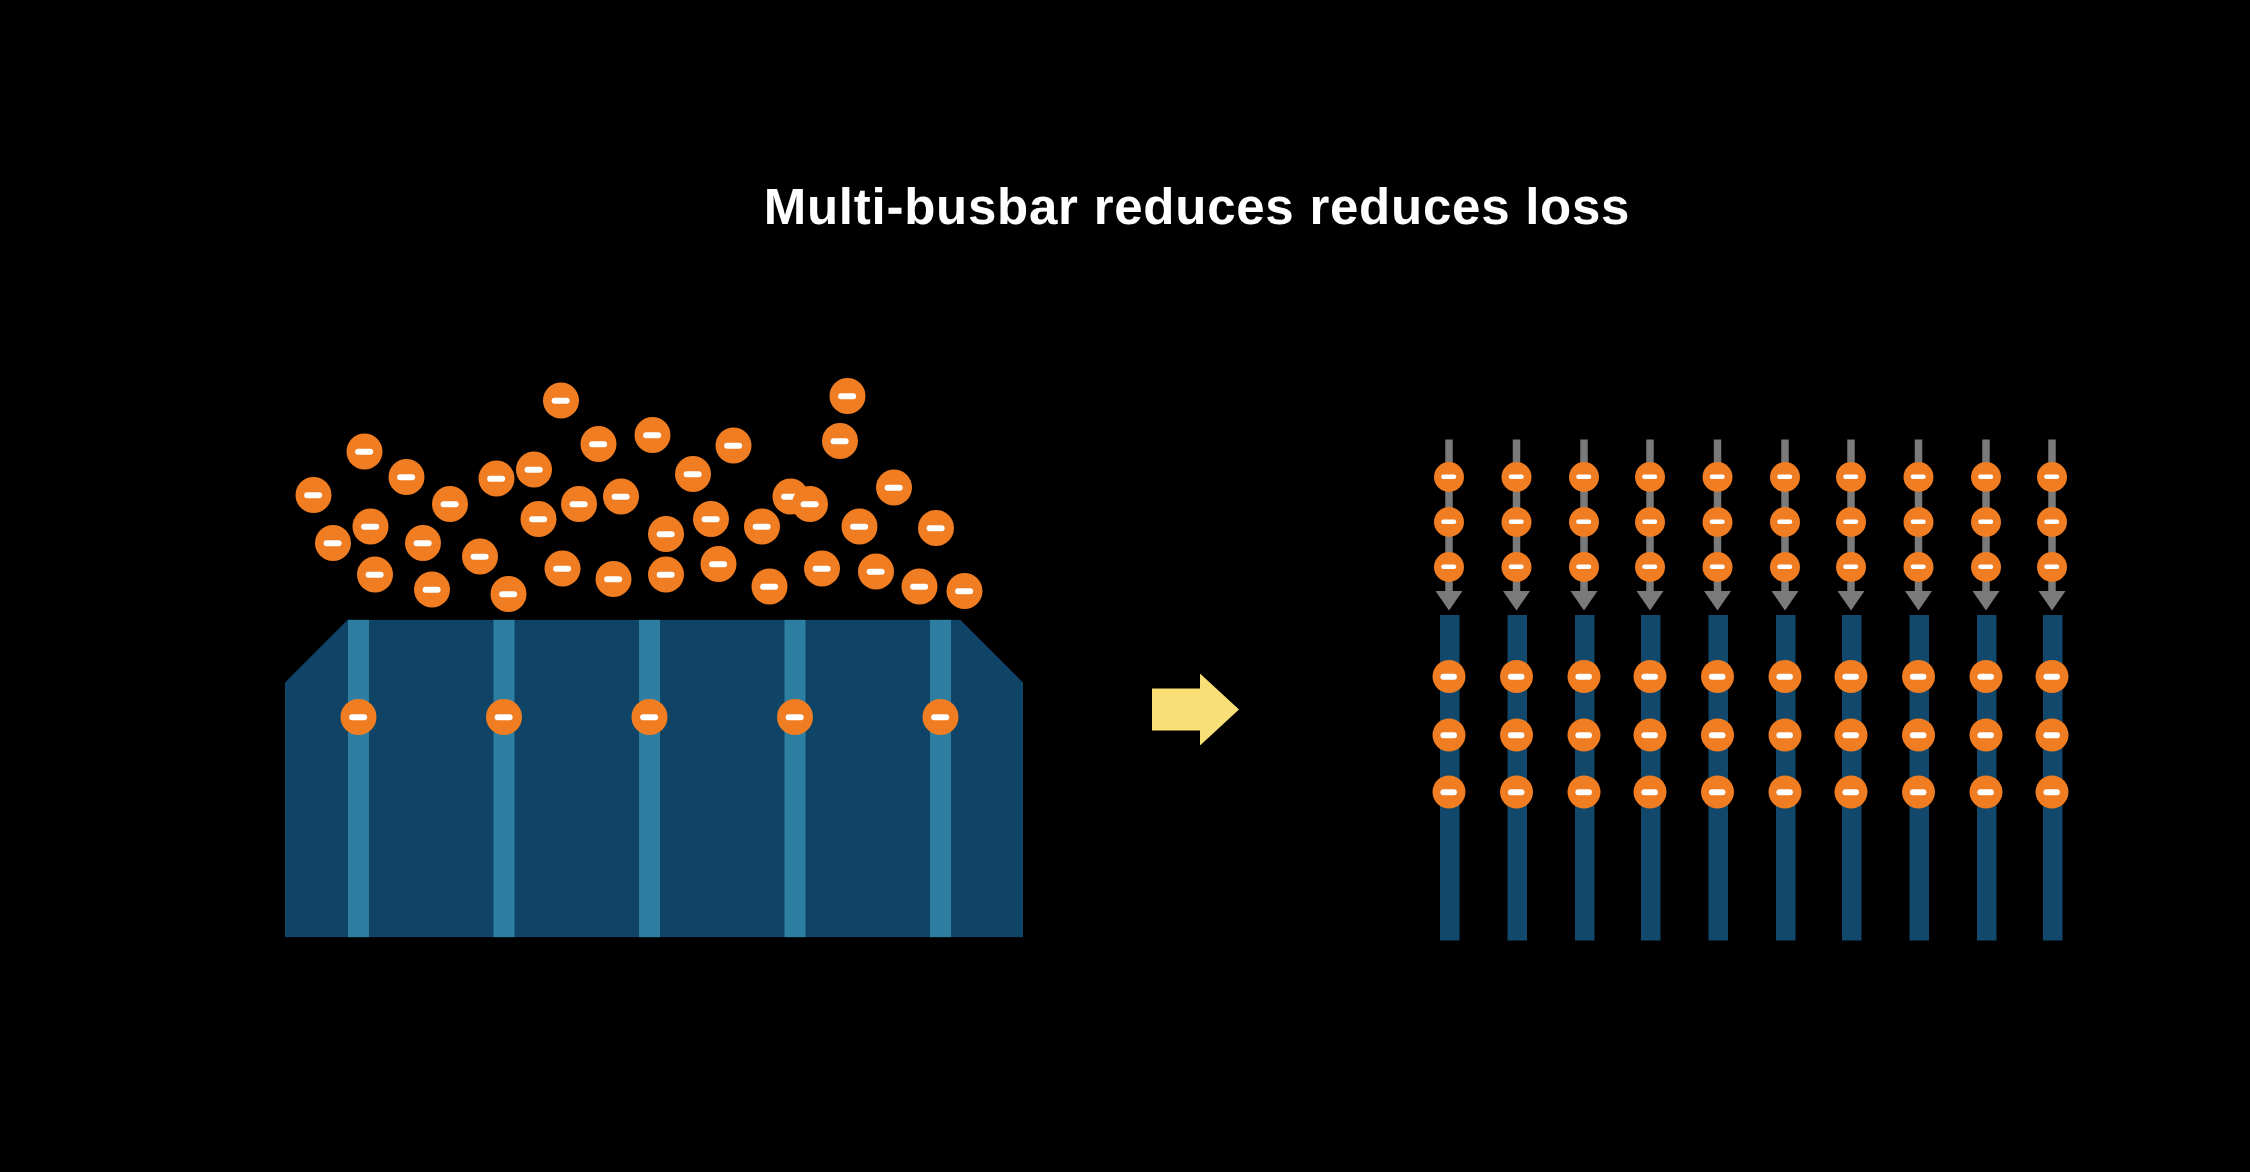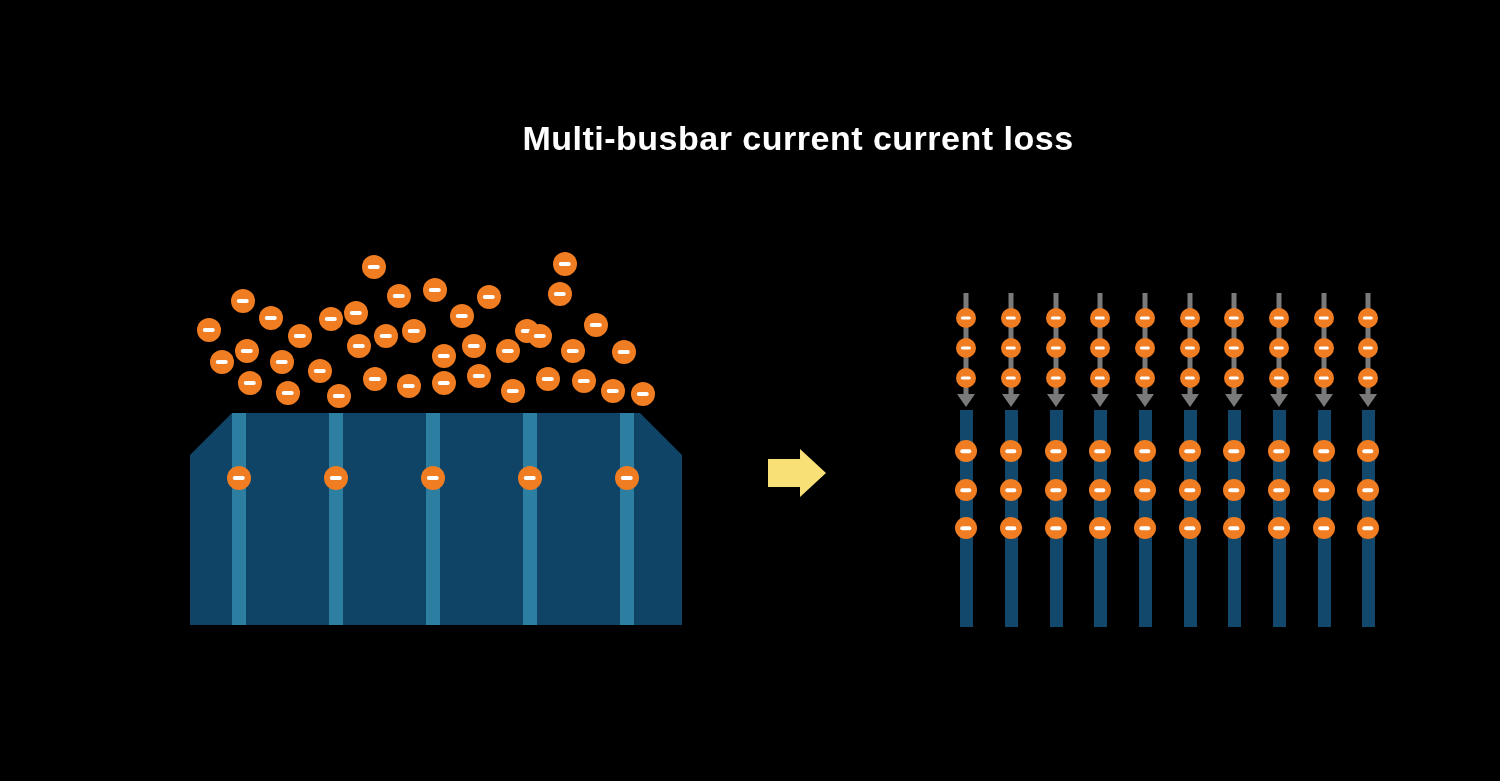--- a/index.html
+++ b/index.html
@@ -43,21 +43,21 @@
     border-left:9px solid transparent;
     border-right:9px solid transparent;
     border-top:13px solid var(--flow-arrow,#7a7a7a);
   }
   #transition-arrow{position:absolute;background:var(--arrow,#f9e076);}
 </style>
 </head>
 <body>
 
 <div id="stage">
-  <div class="title">Multi-busbar current current loss</div>
+  <div class="title">Multi-busbar reduces reduces loss</div>
   <div id="cloud">
       <div class="electron" style="left: 374px; top: 267px; width: 24px; height: 24px;"></div>
       <div class="electron" style="left: 565px; top: 264px; width: 24px; height: 24px;"></div>
       <div class="electron" style="left: 243px; top: 301px; width: 24px; height: 24px;"></div>
       <div class="electron" style="left: 271px; top: 318px; width: 24px; height: 24px;"></div>
       <div class="electron" style="left: 300px; top: 336px; width: 24px; height: 24px;"></div>
       <div class="electron" style="left: 331px; top: 319px; width: 24px; height: 24px;"></div>
       <div class="electron" style="left: 356px; top: 313px; width: 24px; height: 24px;"></div>
       <div class="electron" style="left: 399px; top: 296px; width: 24px; height: 24px;"></div>
       <div class="electron" style="left: 435px; top: 290px; width: 24px; height: 24px;"></div>

